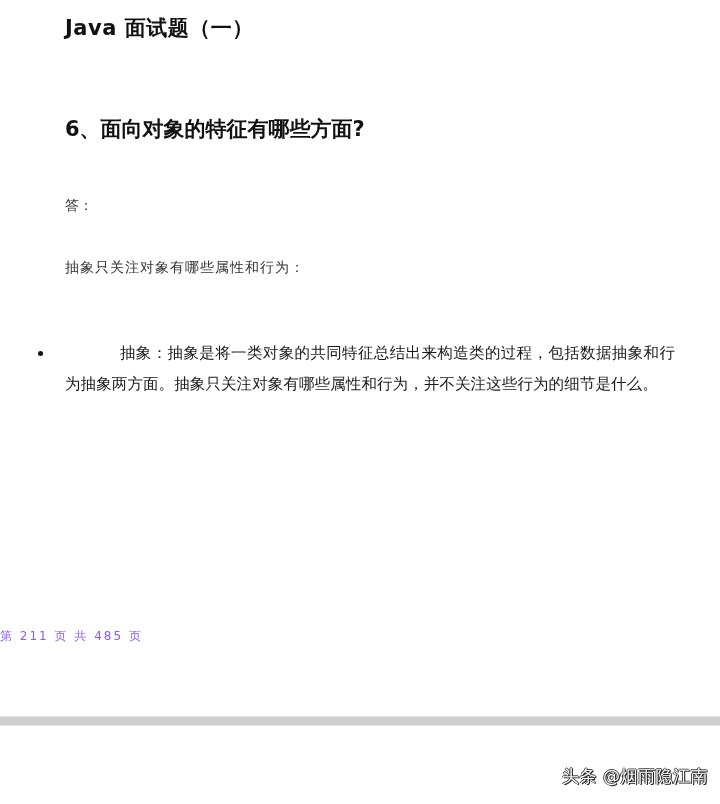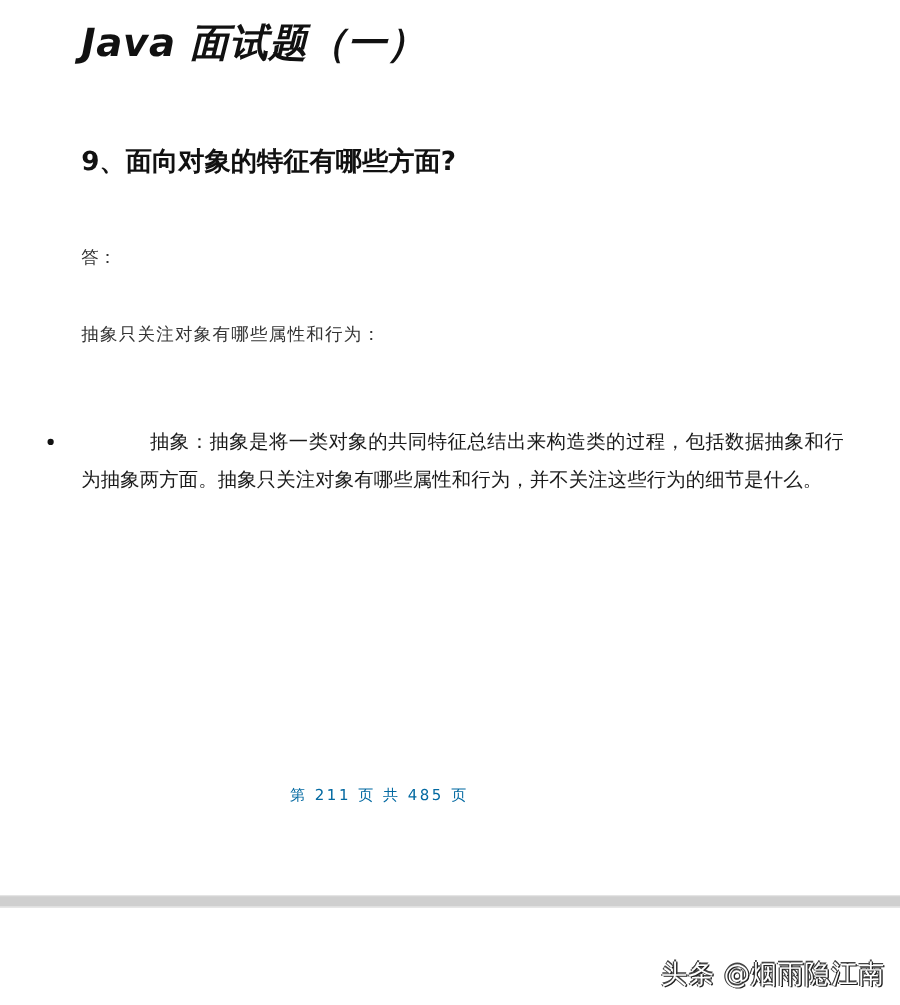--- a/index.html
+++ b/index.html
@@ -5,63 +5,62 @@
     html, body { margin: 0; padding: 0; }
     body {
       width: 720px; height: 804px; overflow: hidden;
       background: #ffffff; position: relative;
       font-family: "DejaVu Sans", "Liberation Sans", sans-serif;
       color: #1a1a1a;
     }
     .page { position: absolute; left: 0; top: 0; width: 720px; height: 716px; background: #fff; }
     .doc-title {
       position: absolute; left: 65px; top: 14px;
-      font-size: 31px; font-weight: bold; letter-spacing: 0.5px; color: #111;
+      font-size: 21px; font-weight: bold; letter-spacing: 0.5px; color: #111;
       white-space: nowrap;
-      font-style: italic;
     }
     .q-heading {
       position: absolute; left: 65px; top: 115px;
       font-size: 21px; font-weight: bold; color: #111; white-space: nowrap;
     }
     .answer-label {
       position: absolute; left: 65px; top: 197px;
       font-size: 14px; color: #333; white-space: nowrap;
     }
     .intro {
       position: absolute; left: 65px; top: 259px;
       font-size: 14px; color: #333; letter-spacing: 1px; white-space: nowrap;
     }
     .bullets { position: absolute; left: 0; top: 338px; width: 720px; margin: 0; padding: 0; list-style: none; }
     .bullet-item { position: relative; padding-left: 65px; width: 610px; font-size: 15.5px; line-height: 31px; color: #1a1a1a; }
     .bullet-dot {
       position: absolute; left: 38px; top: 13px; width: 5px; height: 5px; border-radius: 50%; background: #111;
     }
     .bullet-text { text-indent: 55px; display: block; text-align: justify; letter-spacing: 0.1px; }
     .page-footer {
-      position: absolute; left: 0; width: 607px; top: 628px; text-align: center;
-      font-size: 12px; color: #0369a1; letter-spacing: 2px;
+      position: absolute; left: 0; width: 607px; top: 628px; 
+      font-size: 12px; color: #8b5cf6; letter-spacing: 2px;
     }
     .page-separator {
       position: absolute; left: 0; top: 716px; width: 720px; height: 8px;
       background: #cfcfcf; border-top: 1px solid #e4e4e4; border-bottom: 1px solid #e6e6e6;
     }
     .watermark {
       position: absolute; right: 12px; top: 765px;
-      font-size: 21px; color: #ffffff; white-space: nowrap;
+      font-size: 17px; color: #ffffff; white-space: nowrap;
       text-shadow: 1px 1px 0 #222, -1px 0 0 #444, 0 -1px 0 #444, 1px 0 0 #333;
       letter-spacing: 0.5px;
     }
   </style>
 </head>
 <body>
 
 <div class="page">
   <div class="doc-title">Java  面试题（一）</div>
-  <div class="q-heading">9、面向对象的特征有哪些方面?</div>
+  <div class="q-heading">6、面向对象的特征有哪些方面?</div>
   <div class="answer-label">答：</div>
   <div class="intro">抽象只关注对象有哪些属性和行为：</div>
 
   <ul class="bullets">
     <li class="bullet-item">
       <span class="bullet-dot"></span>
       <span class="bullet-text">抽象：抽象是将一类对象的共同特征总结出来构造类的过程，包括数据抽象和行为抽象两方面。抽象只关注对象有哪些属性和行为，并不关注这些行为的细节是什么。</span>
     </li>
   </ul>
 

